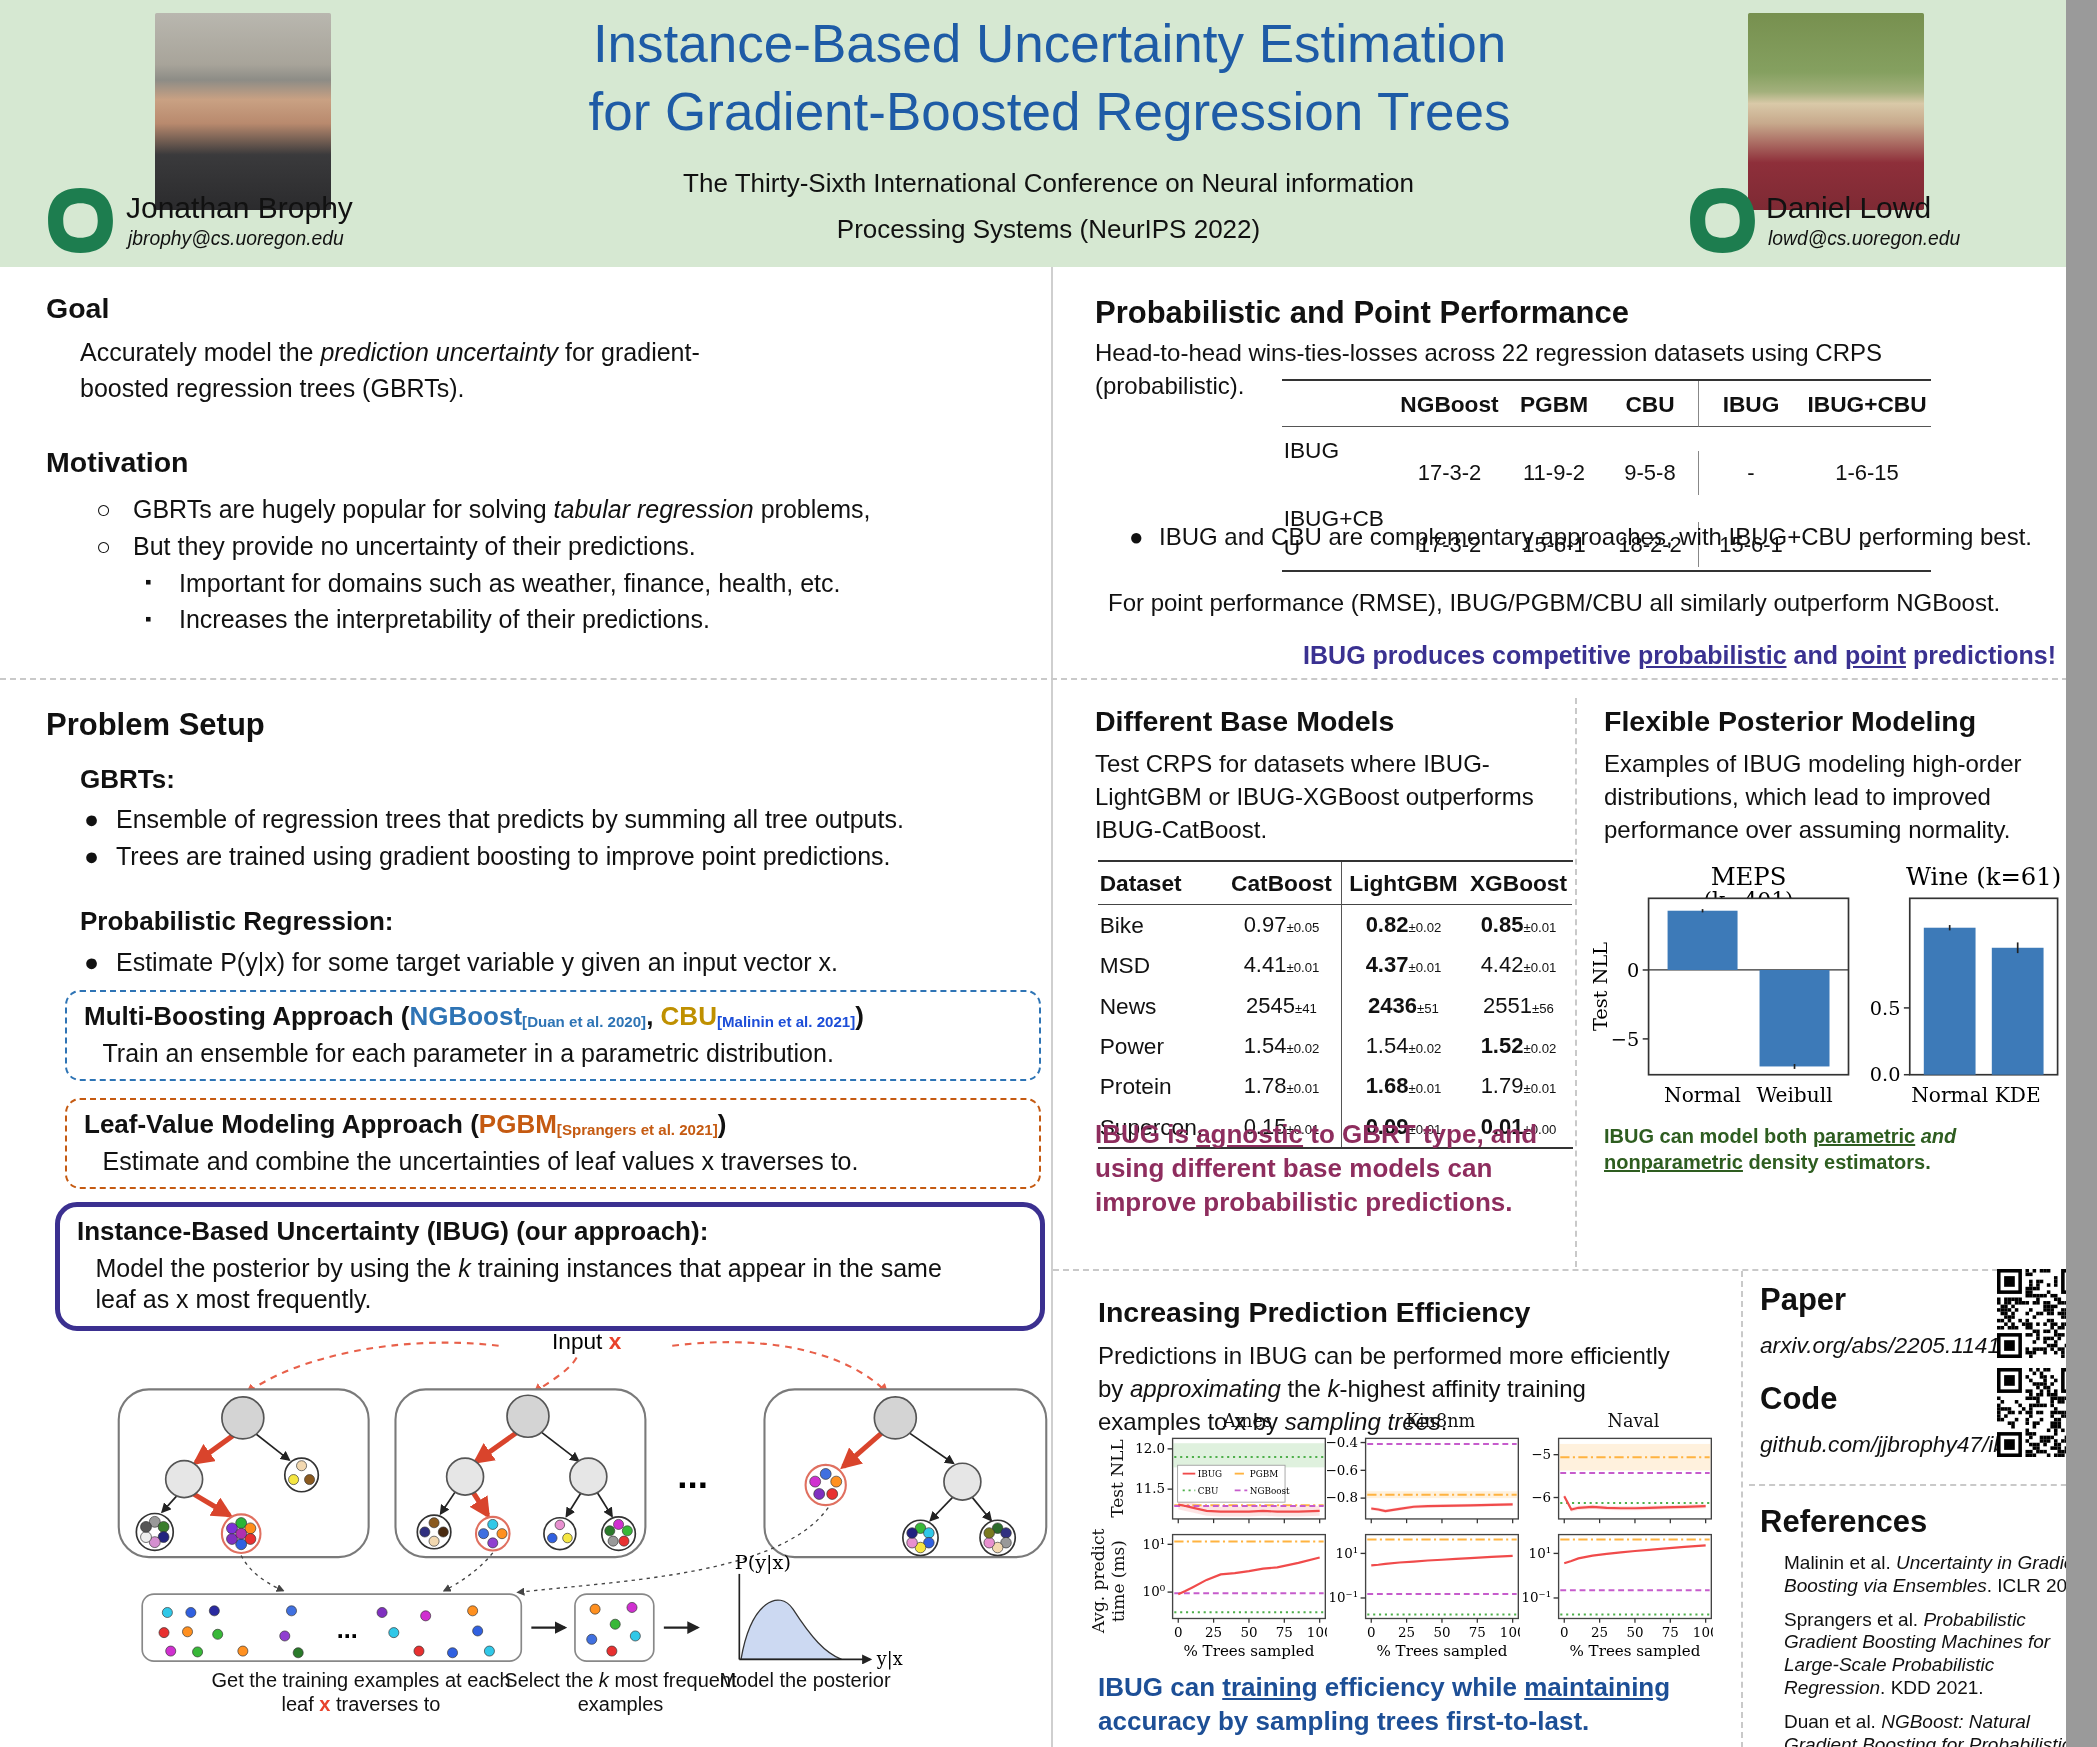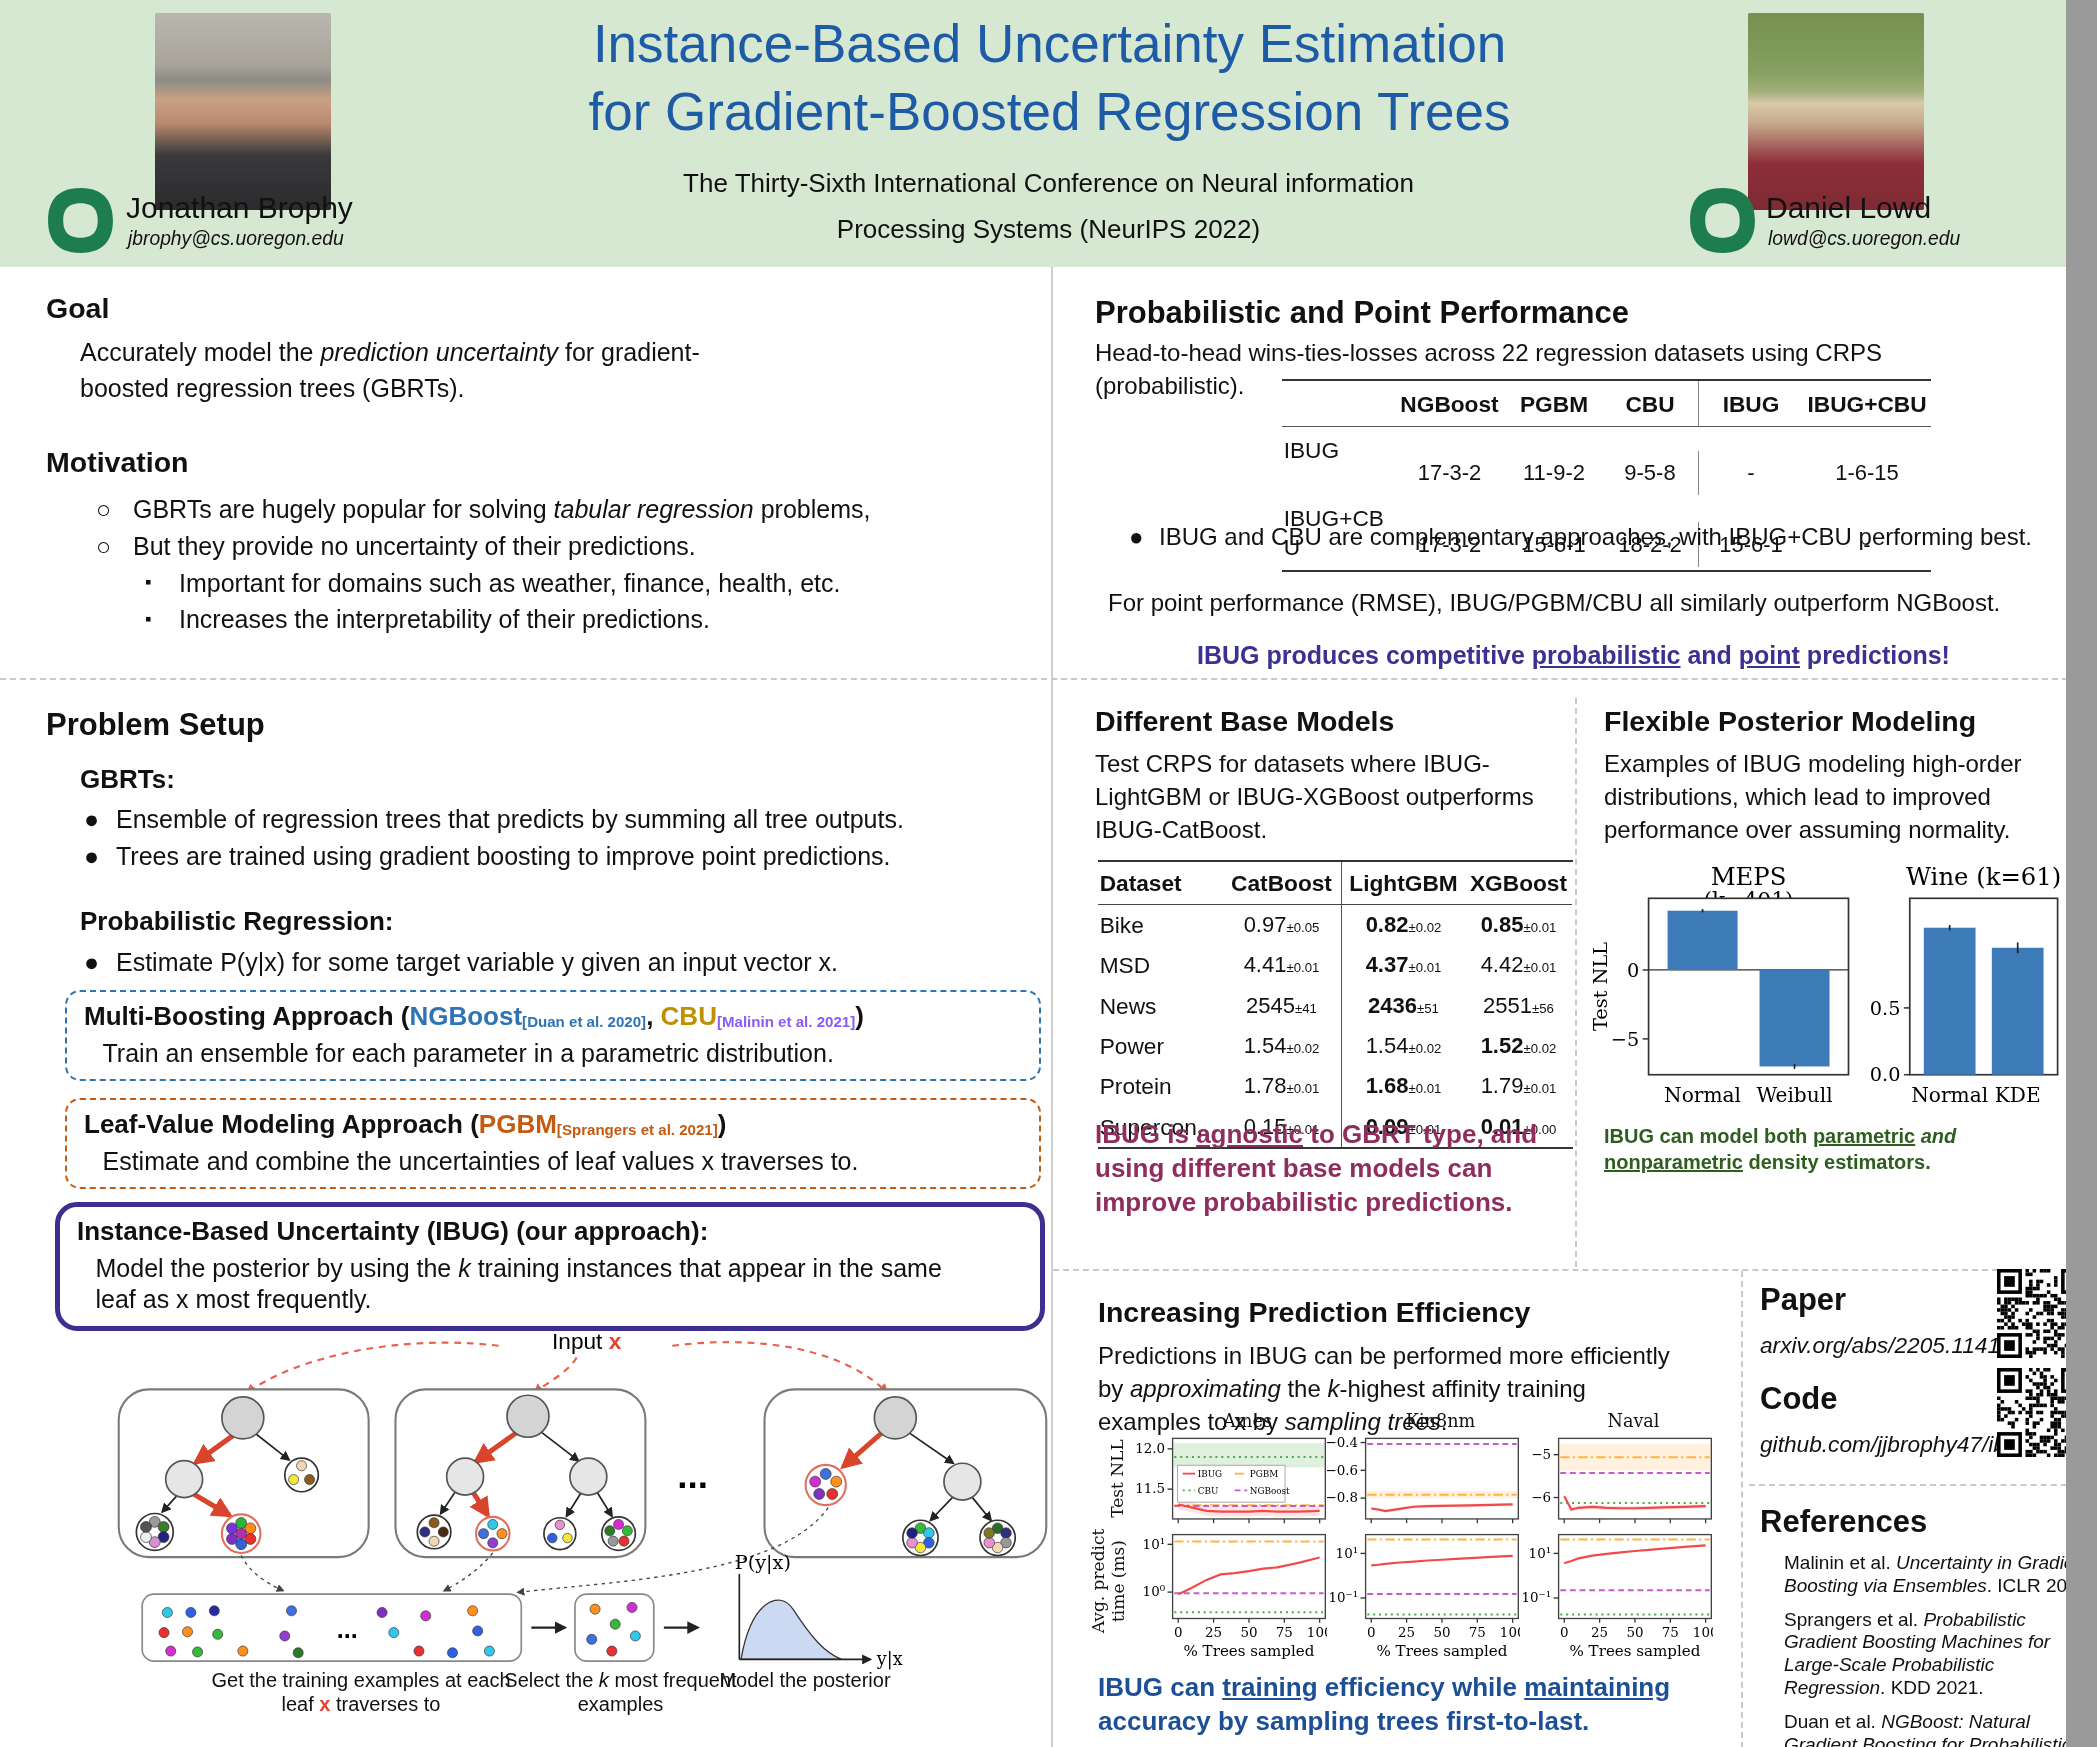--- a/index.html
+++ b/index.html
@@ -156,21 +156,21 @@
         <span>Trees are trained using gradient boosting to improve point predictions.</span>
       </div>
   </div>
   <div class="abs" style="left:80px;top:906px;font-weight:bold;font-size:26px;">Probabilistic Regression:</div>
   <div class="abs mi" style="left:84px;top:944px;width:948px;">
       <span class="mk" style="width:32px;">●</span>
       <span>Estimate P(y|x) for some target variable y given an input vector x.</span>
     </div>
 
   <div class="abs apbox" id="box-multi" style="left:65px;top:990px;width:938px;">
-    <div class="t"><span>Multi-Boosting Approach (</span><span style="color: rgb(46, 116, 181);">NGBoost</span><span class="subsc" style="color: rgb(46, 116, 181);">[Duan et al. 2020]</span><span>, </span><span style="color: rgb(191, 144, 0);">CBU</span><span class="subsc" style="color: #8b5cf6;">[Malinin et al. 2021]</span><span>)</span></div>
+    <div class="t"><span>Multi-Boosting Approach (</span><span style="color: rgb(46, 116, 181);">NGBoost</span><span class="subsc" style="color: rgb(46, 116, 181);">[Duan et al. 2020]</span><span>, </span><span style="color: rgb(191, 144, 0);">CBU</span><span class="subsc" style="color: #1d4ed8;">[Malinin et al. 2021]</span><span>)</span></div>
     <div class="bd">Train an ensemble for each parameter in a parametric distribution.</div>
   </div>
   <div class="abs apbox" id="box-leaf" style="left:65px;top:1098px;width:938px;">
     <div class="t"><span>Leaf-Value Modeling Approach (</span><span style="color: rgb(197, 90, 17);">PGBM</span><span class="subsc" style="color: rgb(197, 90, 17);">[Sprangers et al. 2021]</span><span>)</span></div>
     <div class="bd">Estimate and combine the uncertainties of leaf values x traverses to.</div>
   </div>
   <div class="abs apbox" id="box-ibug" style="left:55px;top:1202px;width:946px;">
     <div class="t">Instance-Based Uncertainty (IBUG) (our approach):</div>
     <div class="bd" style="width:881px;"><span>Model the posterior by using the </span><span style="font-style: italic;">k</span><span> training instances that appear in the same leaf as x most frequently.</span></div>
   </div>
@@ -377,21 +377,21 @@
       <div class="wt-c">15-6-1</div>
       <div class="wt-c">18-2-2</div>
       <div class="wt-c wt-d">15-6-1</div>
       <div class="wt-c">-</div>
     </div>
   <div class="abs mi" style="left:1129px;top:519px;width:957px;font-size:24px;">
     <span class="mk" style="width:30px;">●</span>
     <span>IBUG and CBU are complementary approaches, with IBUG+CBU performing best.</span>
   </div>
   <div class="abs b29" style="left:1108px;top:586px;width:973px;">For point performance (RMSE), IBUG/PGBM/CBU all similarly outperform NGBoost.</div>
-  <div class="abs tk" id="tk-purple" style="left:1091px;top:639px;width:965px;"><span>IBUG produces competitive </span><span style="text-decoration: underline;">probabilistic</span><span> and </span><span style="text-decoration: underline;">point</span><span> predictions!</span></div>
+  <div class="abs tk" id="tk-purple" style="left:1091px;top:639px;width:965px;text-align:right;"><span>IBUG produces competitive </span><span style="text-decoration: underline;">probabilistic</span><span> and </span><span style="text-decoration: underline;">point</span><span> predictions!</span></div>
 
   <div class="abs sec-h2" style="left:1095px;top:705px;">Different Base Models</div>
   <div class="abs b29" style="left:1095px;top:747px;width:457px;">Test CRPS for datasets where IBUG-LightGBM or IBUG-XGBoost outperforms IBUG-CatBoost.</div>
   <div class="abs" id="base-table" style="left:1098px;top:860px;width:475px;">
       <div class="bt-h" style="text-align: left;">Dataset</div>
       <div class="bt-h" style="text-align: center;">CatBoost</div>
       <div class="bt-h bt-d" style="text-align: center;">LightGBM</div>
       <div class="bt-h" style="text-align: center;">XGBoost</div>
       <div class="bt-l">Bike</div>
       <div class="bt-c"><span>0.97</span><span class="err">±0.05</span></div>

